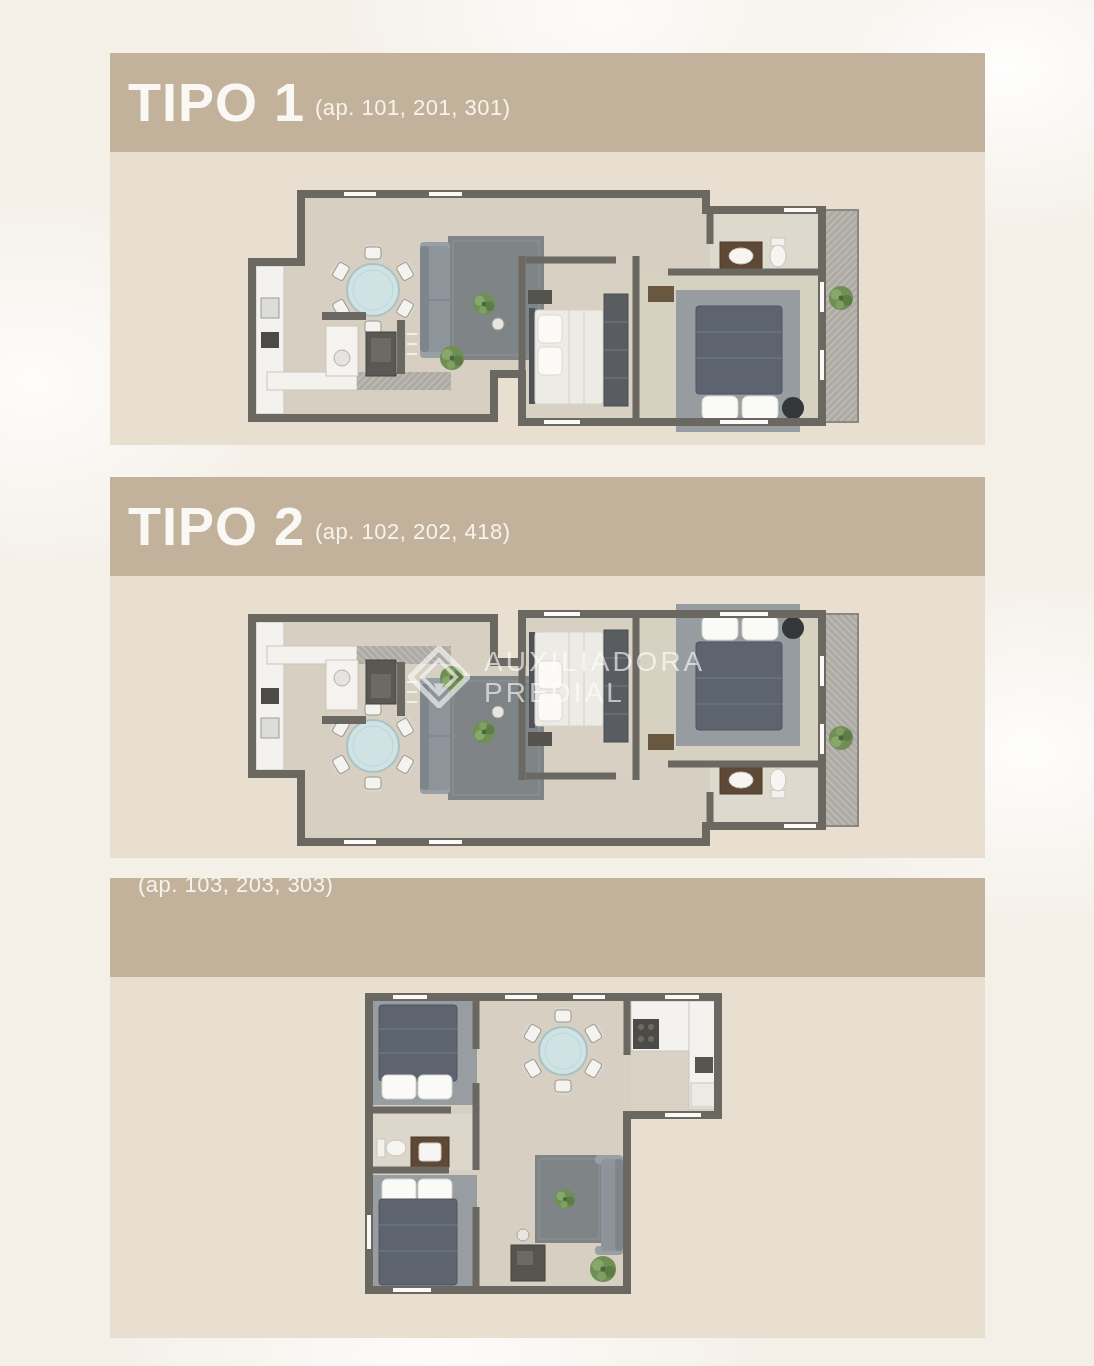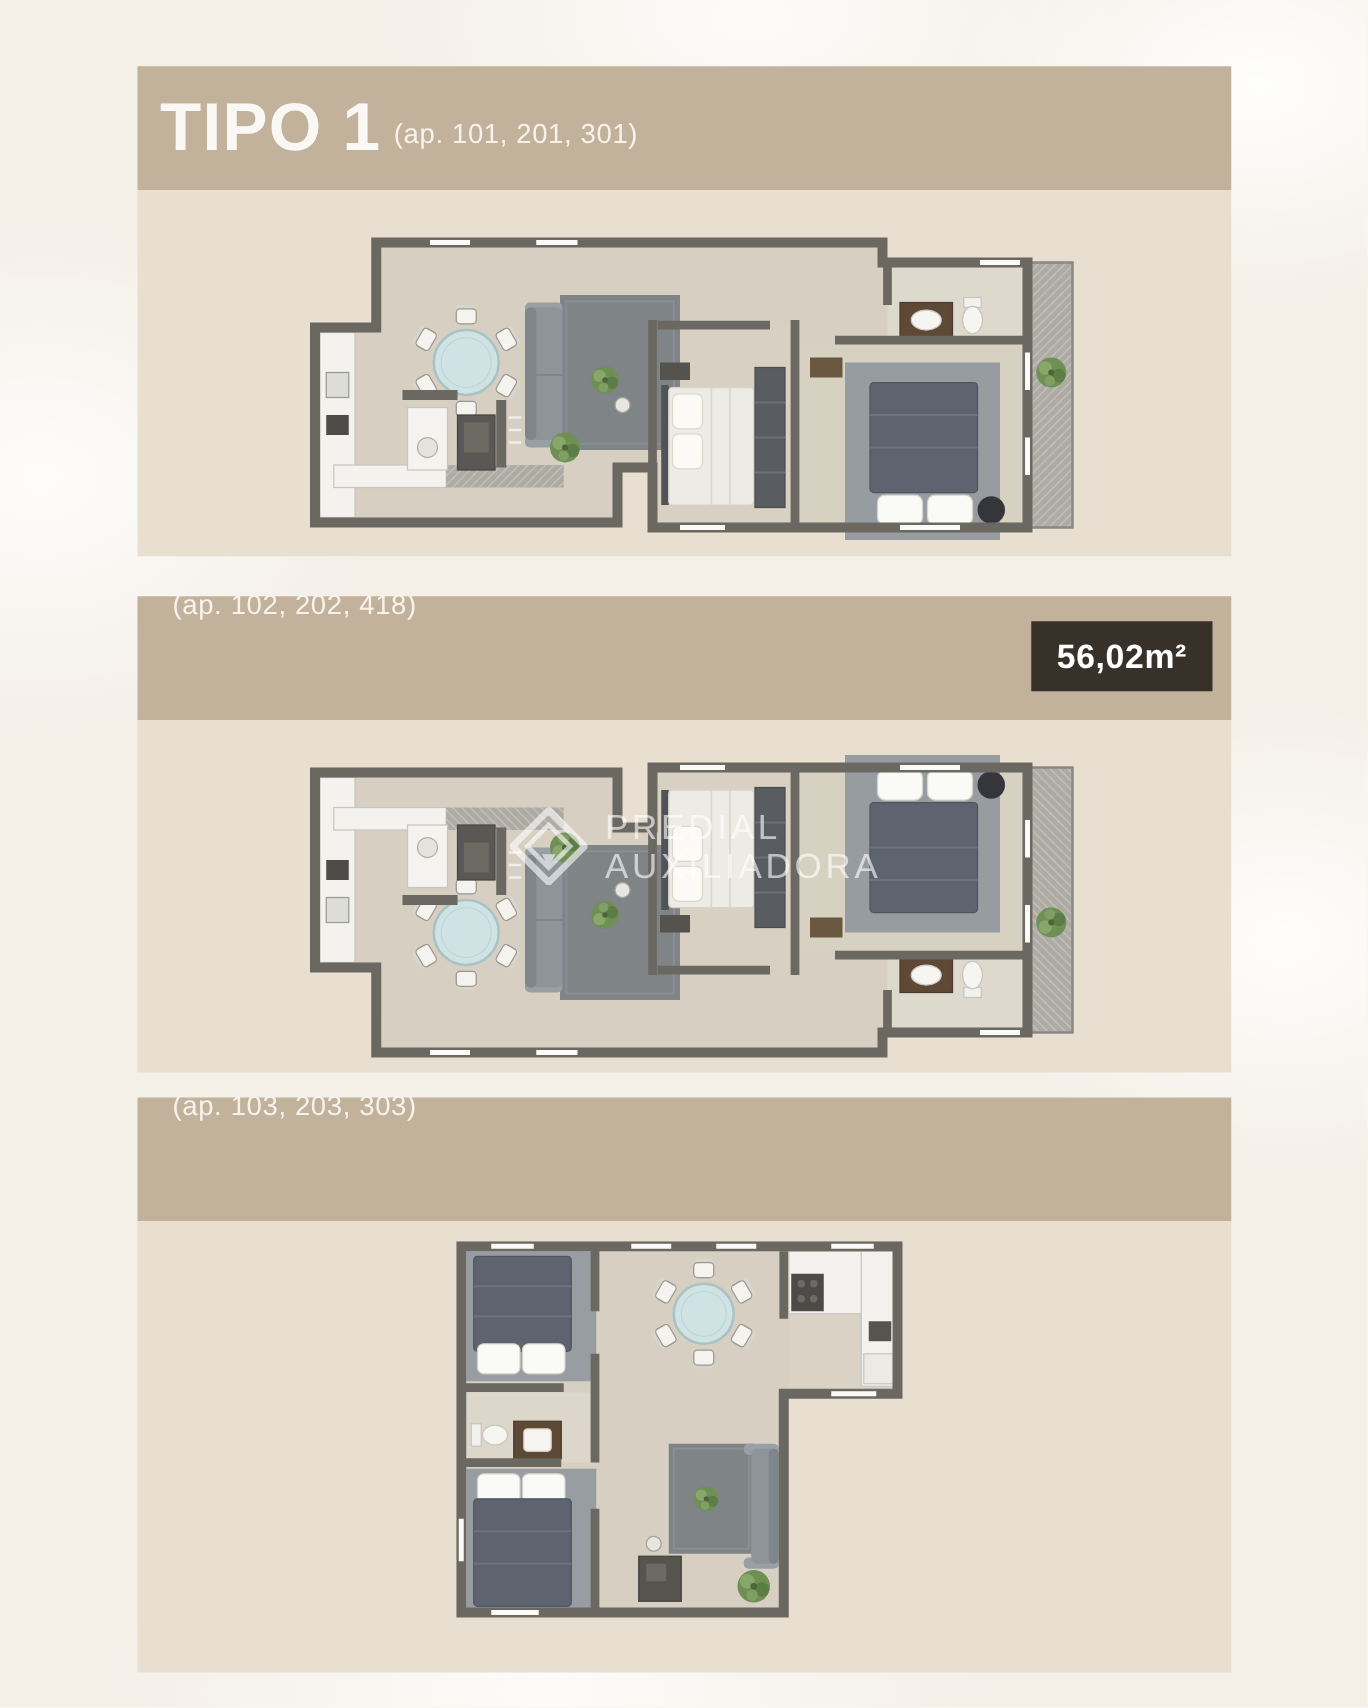--- a/index.html
+++ b/index.html
@@ -166,38 +166,38 @@
             <path d="M100,12 H132 M185,12 H218 M540,28 H572 M300,240 H336 M476,240 H524 M578,100 V130 M578,168 V198" fill="none" stroke="#fbfaf6" stroke-width="4"></path>
           </g>
         </defs>
         <use href="#apt-plan-A"></use>
       </svg>
     </div>
   </section>
 
   <section class="panel" style="top:477px;">
     <div class="panel-header">
+      <span class="panel-title">TIPO 2</span>
       <span class="panel-units">(ap. 102, 202, 418)</span>
-      <div class="area-badge">56,02m²</div>
     </div>
     <div class="panel-body" style="height:282px;">
       <svg class="plan" style="left:134px;top:28px;" width="620" height="250" viewBox="0 0 620 250">
         <use href="#apt-plan-A" transform="translate(0,250) scale(1,-1)"></use>
       </svg>
       <div class="watermark">
         <svg width="62" height="62" viewBox="0 0 58 58">
           <g opacity="0.6">
             <polygon points="29,2 56,29 29,56 2,29" fill="none" stroke="#ffffff" stroke-width="5"></polygon>
             <polygon points="29,13 45,29 29,45 13,29" fill="none" stroke="#ffffff" stroke-width="3.5"></polygon>
             <polygon points="24,35 34,35 29,45" fill="#ffffff"></polygon>
           </g>
         </svg>
         <div class="watermark-text">
+          <div>AUXILIADORA</div>
           <div>PREDIAL</div>
-          <div>AUXILIADORA</div>
         </div>
       </div>
     </div>
   </section>
 
   <section class="panel" style="top:878px;">
     <div class="panel-header">
       <span class="panel-units">(ap. 103, 203, 303)</span>
     </div>
     <div class="panel-body" style="height:361px;">

